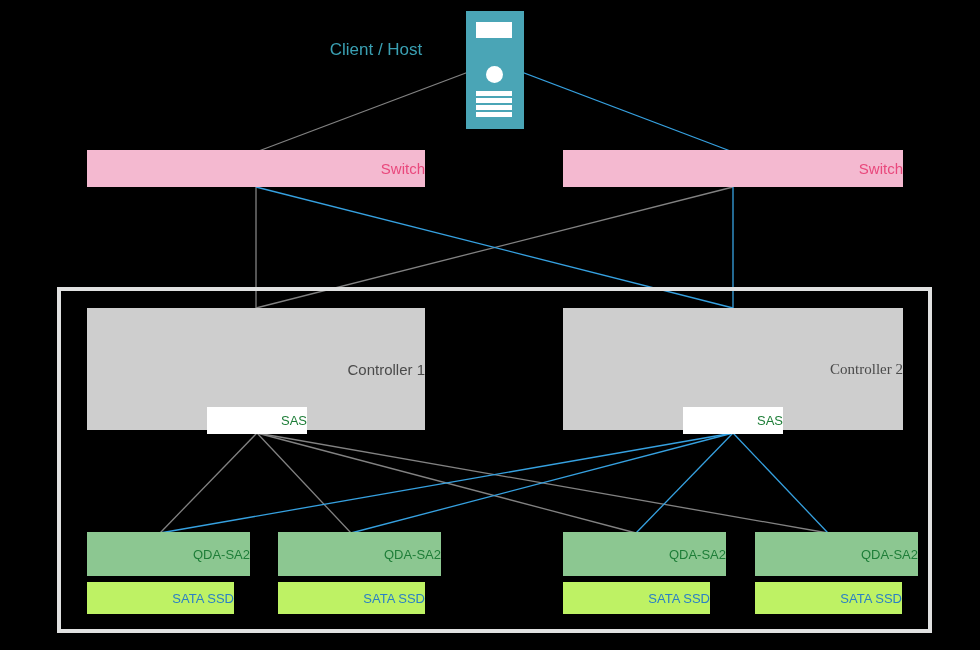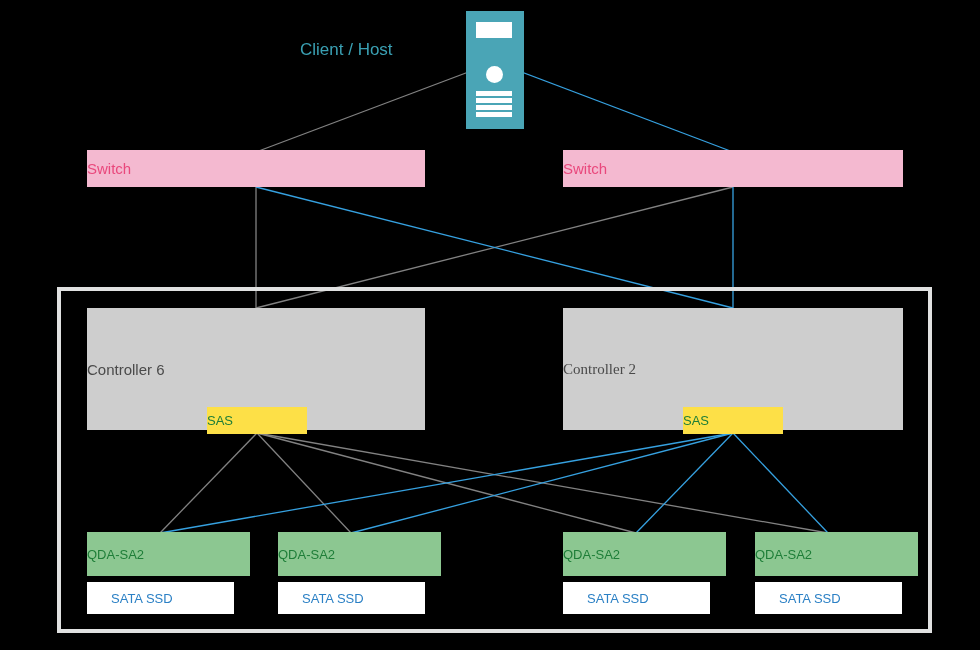--- a/index.html
+++ b/index.html
@@ -5,26 +5,26 @@
   html, body { margin: 0; padding: 0; background: #000; }
   .canvas {
     position: relative;
     width: 980px;
     height: 650px;
     background: #000;
     font-family: "Liberation Sans", sans-serif;
     overflow: hidden;
   }
   .lines-svg { position: absolute; left: 0; top: 0; z-index: 1; }
-  .box { position: absolute; z-index: 2; display: flex; align-items: center; justify-content: flex-start; box-sizing: border-box; }
+  .box { position: absolute; z-index: 2; display: flex; align-items: center; justify-content: flex-end; box-sizing: border-box; }
 
   .client-label {
     position: absolute; z-index: 2;
     left: 300px; top: 40px; width: 152px; height: 20px;
-    text-align: left; line-height: 20px;
+    text-align: center; line-height: 20px;
     font-size: 17px; color: #3AA0B3;
   }
 
   .server-icon { position: absolute; z-index: 3; left: 466px; top: 11px; width: 58px; height: 118px; background: #4AA5B6; }
   .server-slot { position: absolute; left: 10px; top: 11px; width: 36px; height: 16px; background: #fff; }
   .server-led  { position: absolute; left: 20px; top: 55px; width: 17px; height: 17px; border-radius: 50%; background: #fff; }
   .server-vent { position: absolute; left: 10px; width: 36px; height: 4.5px; background: #fff; }
   .vent-1 { top: 80px; } .vent-2 { top: 87px; } .vent-3 { top: 94px; } .vent-4 { top: 101px; }
 
   .switch-box { background: #F4B9D0; color: #E9487C; font-size: 15px; height: 37px; top: 150px; }
@@ -34,26 +34,26 @@
   .enclosure {
     position: absolute; z-index: 2; box-sizing: border-box;
     left: 57px; top: 287px; width: 875px; height: 346px;
     border: 4px solid #E0E1E1; background: transparent;
   }
 
   .controller-box { background: #CECECE; color: #4A4A4A; font-size: 15px; top: 308px; height: 122px; }
   .controller-1 { left: 87px; width: 338px; }
   .controller-2 { left: 563px; width: 340px; font-family: Liberation Serif, serif; }
 
-  .sas-box { background: #fde047; color: #1E7E38; font-size: 13px; top: 407px; width: 100px; height: 27px; z-index: 3; }
+  .sas-box { background: #ffffff; color: #1E7E38; font-size: 13px; top: 407px; width: 100px; height: 27px; z-index: 3; }
   .sas-1 { left: 207px; }
   .sas-2 { left: 683px; }
 
   .qda-box  { background: #8CC791; color: #1E7E38; font-size: 13px; top: 532px; width: 163px; height: 44px; }
-  .sata-box { background: #ffffff; color: #2B80C5; font-size: 13px; top: 582px; width: 147px; height: 32px; padding-left: 24px; }
+  .sata-box { background: #bef264; color: #2B80C5; font-size: 13px; top: 582px; width: 147px; height: 32px; padding-left: 24px; }
   .bay-1 { left: 87px; } .bay-2 { left: 278px; } .bay-3 { left: 563px; } .bay-4 { left: 755px; }
 </style>
 </head>
 <body>
 
 <div class="canvas">
 
   <svg class="lines-svg" width="980" height="650" viewBox="0 0 980 650">
 
     <line x1="495" y1="62" x2="256" y2="152" stroke="#828282" stroke-width="1.3"></line>
@@ -87,21 +87,21 @@
   <div class="box switch-box switch-1">
     <span>Switch</span>
   </div>
   <div class="box switch-box switch-2">
     <span>Switch</span>
   </div>
 
   <div class="enclosure"></div>
 
   <div class="box controller-box controller-1">
-    <span>Controller 6</span>
+    <span>Controller 1</span>
   </div>
   <div class="box controller-box controller-2">
     <span>Controller 2</span>
   </div>
 
   <div class="box sas-box sas-1">
     <span>SAS</span>
   </div>
   <div class="box sas-box sas-2">
     <span>SAS</span>

